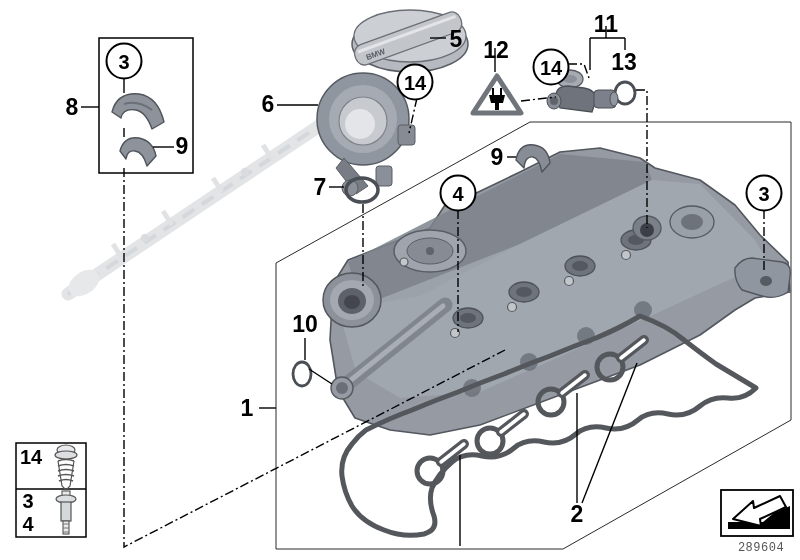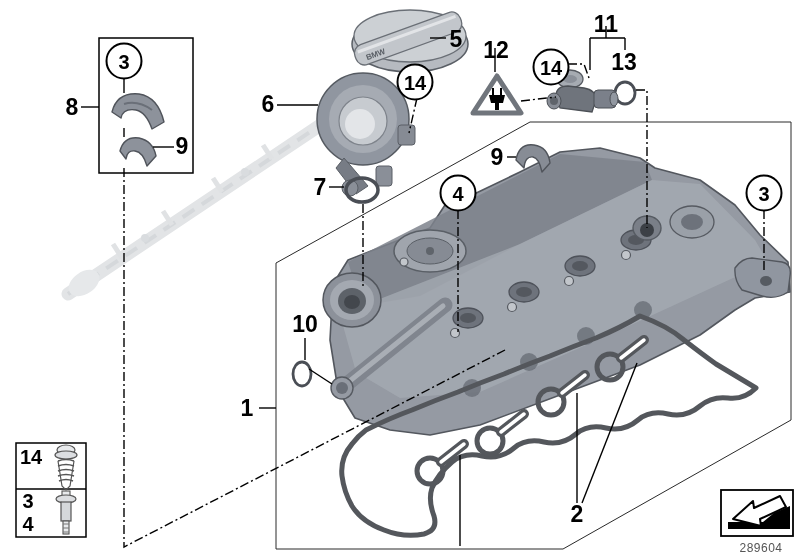--- a/index.html
+++ b/index.html
@@ -6,21 +6,21 @@
   #stage{position:relative;width:800px;height:560px;background:#ffffff;overflow:hidden;
          font-family:"Liberation Sans",sans-serif;}
   #art{position:absolute;left:0;top:0;}
   .callout{position:absolute;transform:translate(-50%,-50%);font-weight:bold;
            font-size:23px;color:#000;line-height:1;white-space:nowrap;}
   .callout.circled{width:33px;height:33px;border:2.5px solid #000;border-radius:50%;
            background:#fff;display:flex;align-items:center;justify-content:center;
            font-size:20px;}
   .callout.boxnum{font-size:20px;}
   .partnum{position:absolute;transform:translate(-50%,-50%);font-size:12px;color:#555;
-           letter-spacing:.5px;}
+           letter-spacing:.5px;font-family:Liberation Mono, monospace;}
 </style>
 </head>
 <body>
 
 <div id="stage">
 
 <svg id="art" width="800" height="560" viewBox="0 0 800 560">
 
   <g fill="none" stroke="#2a2a2a" stroke-width="1">
     <path d="M276,263 L530,122 L791,122 L791,420 L563,549 L276,549 Z"></path>

